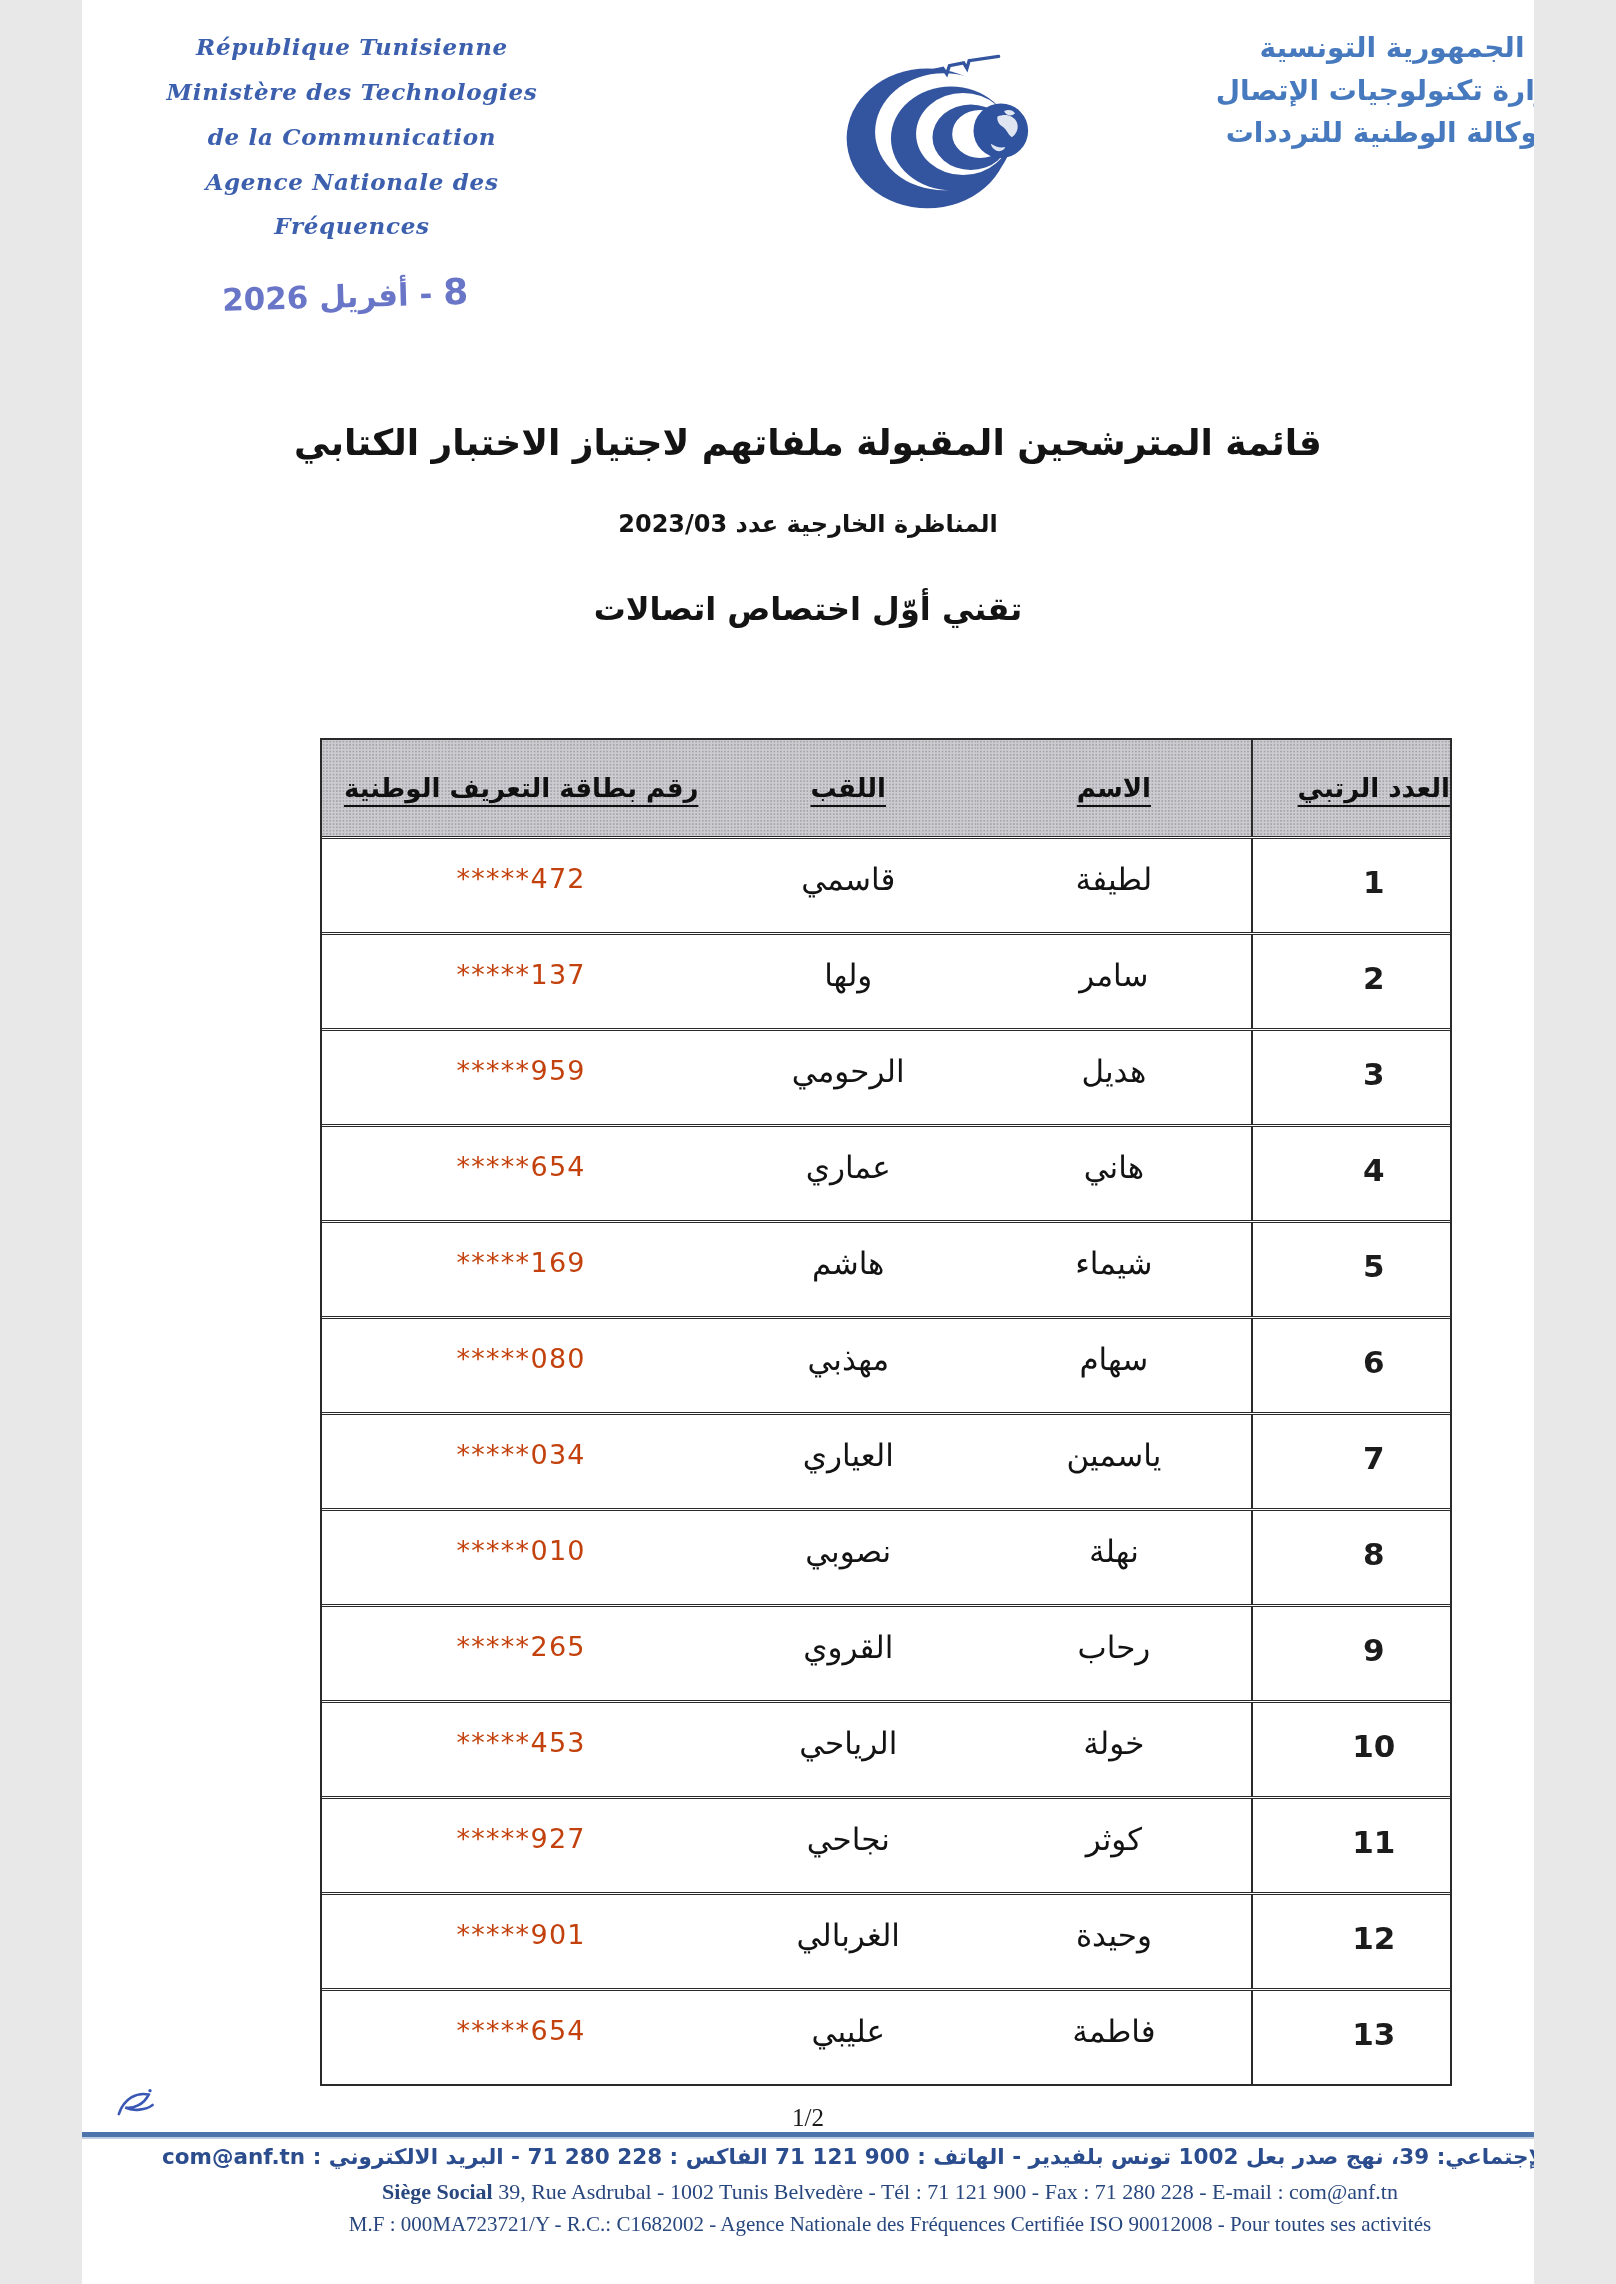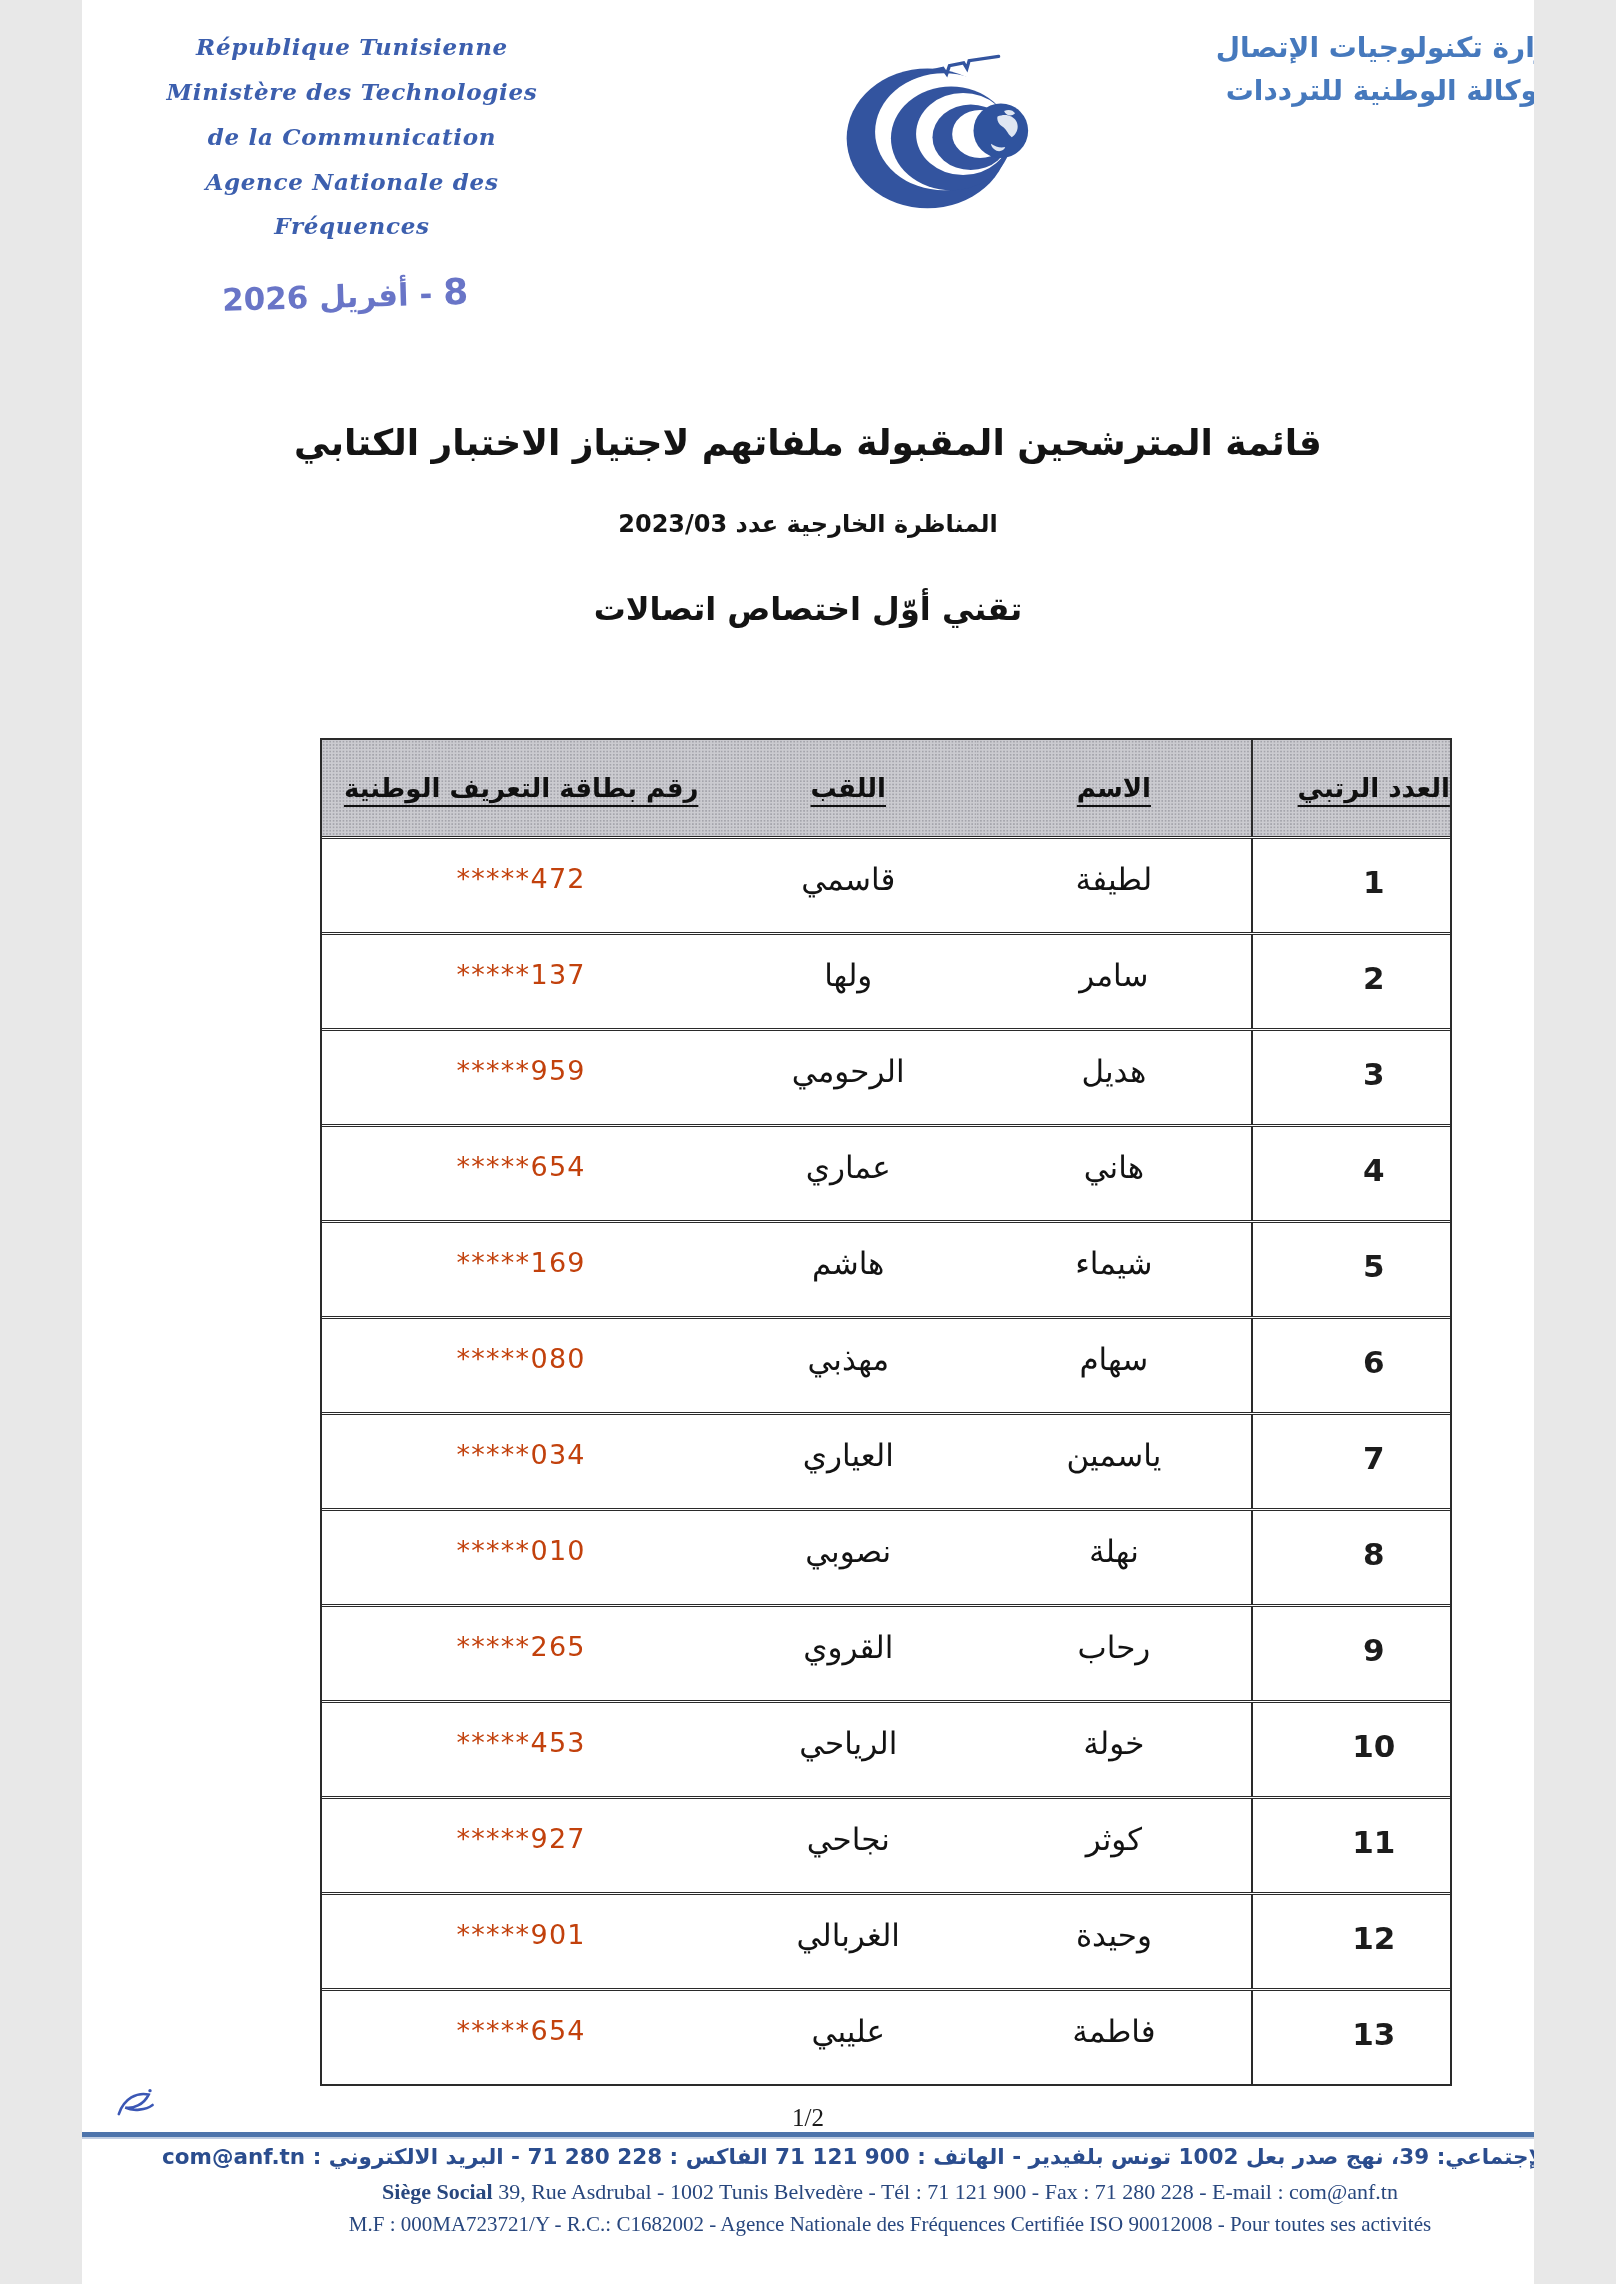--- a/index.html
+++ b/index.html
@@ -116,20 +116,21 @@
       <ellipse cx="256" cy="150" rx="51" ry="44" fill="#ffffff"></ellipse>
       <circle cx="294" cy="144" r="50" fill="#2f539e"></circle>
       <path d="M288,118 c14,-6 28,-2 34,8 c6,10 2,24 -8,30 c-8,-6 -10,-16 -18,-20 c-6,-4 -10,-12 -8,-18 z" fill="#dfe6f2"></path>
       <path d="M300,108 c8,-4 16,-2 20,4 c-6,6 -16,6 -20,-4 z" fill="#dfe6f2"></path>
       <path d="M276,168 c8,6 18,8 26,6 c-2,8 -14,10 -20,4 c-4,-3 -6,-7 -6,-10 z" fill="#dfe6f2"></path>
       <path d="M120,52 C150,38 170,33 188,30 l7,10 l5,-15 l26,-5 l6,10 l4,-14 l54,-8" fill="none" stroke="#33549f" stroke-width="6" stroke-linecap="round"></path>
     </svg>
   </div>
 
   <div class="ar-block">
+    <div>الجمهورية التونسية</div>
     <div>وزارة تكنولوجيات الإتصال</div>
     <div>الوكالة الوطنية للترددات</div>
   </div>
 
   <div class="stamp">
     <span class="big">8</span>
     <span>- أفريل 2026</span>
   </div>
 
   <div class="title t1">قائمة المترشحين المقبولة ملفاتهم لاجتياز الاختبار الكتابي</div>

